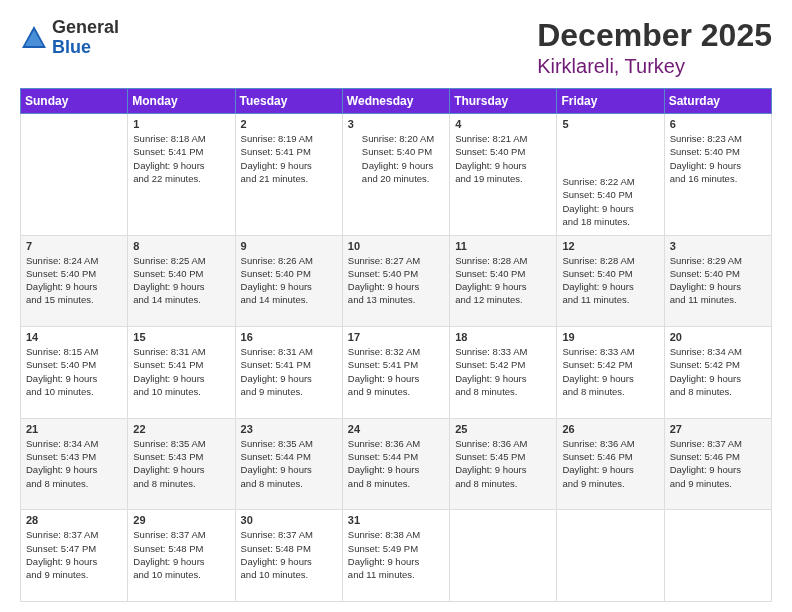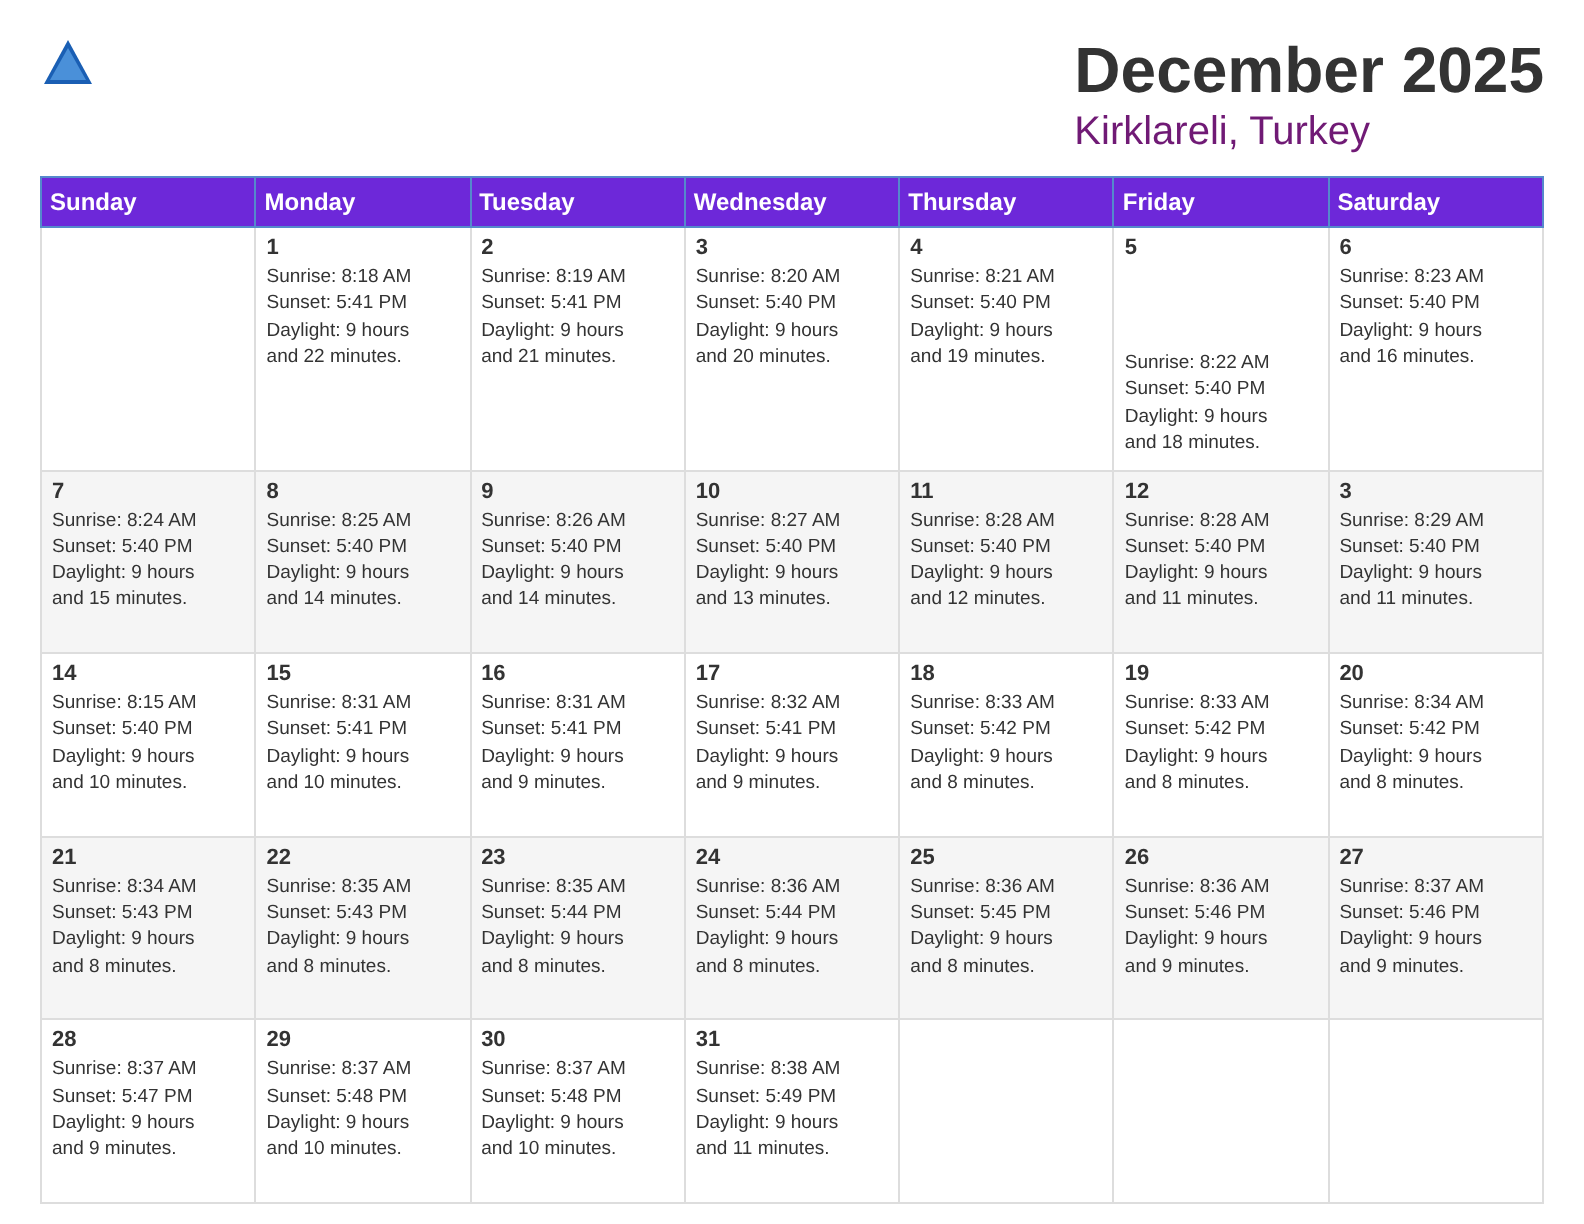--- a/index.html
+++ b/index.html
@@ -110,20 +110,24 @@
 </head>
 <body>
 
 <div class="page">
   <div class="header">
     <div class="logo">
       <svg class="logo-icon" viewBox="0 0 28 28">
         <polygon points="14,2 26,24 2,24" fill="#1a5fb4"></polygon>
         <polygon points="14,6 23,22 5,22" fill="#4a90d9"></polygon>
       </svg>
+      <div class="logo-text">
+        <span class="logo-general">General</span>
+        <span class="logo-blue">Blue</span>
+      </div>
     </div>
     <div class="title-block">
       <div class="month-year">December 2025</div>
       <div class="location">Kirklareli, Turkey</div>
     </div>
   </div>
 
   <table class="calendar">
     <thead>
       <tr>
@@ -148,21 +152,21 @@
           </td>
           <td>
             <span class="day-number">2</span>
             <div class="day-info" style="white-space: pre-line;">Sunrise: 8:19 AM
 Sunset: 5:41 PM
 Daylight: 9 hours
 and 21 minutes.</div>
           </td>
           <td>
             <span class="day-number">3</span>
-            <div class="day-info" style="white-space: pre-line;">Sunrise: 8:20 AM
+            <div class="day-info" style="white-space: pre-line; margin-left: 14px;">Sunrise: 8:20 AM
 Sunset: 5:40 PM
 Daylight: 9 hours
 and 20 minutes.</div>
           </td>
           <td>
             <span class="day-number">4</span>
             <div class="day-info" style="white-space: pre-line;">Sunrise: 8:21 AM
 Sunset: 5:40 PM
 Daylight: 9 hours
 and 19 minutes.</div>

